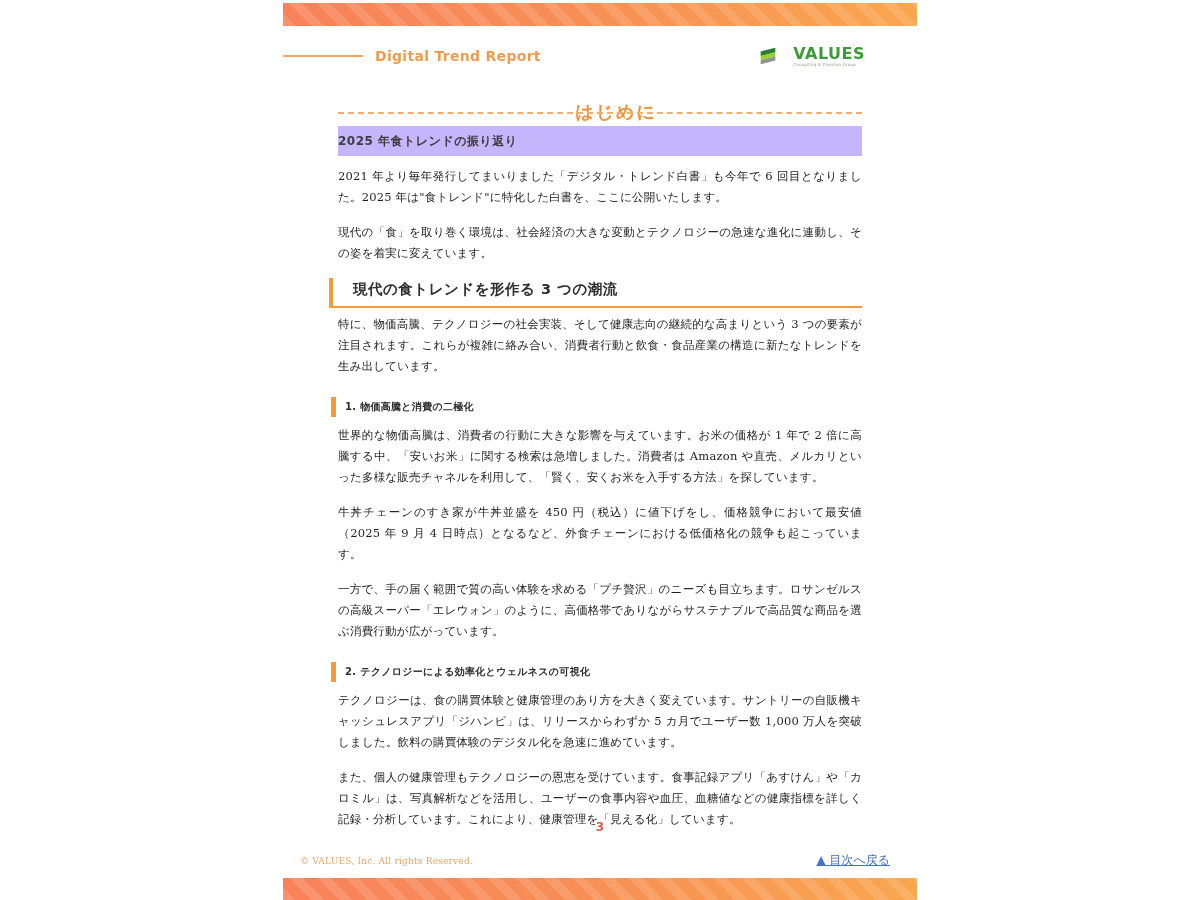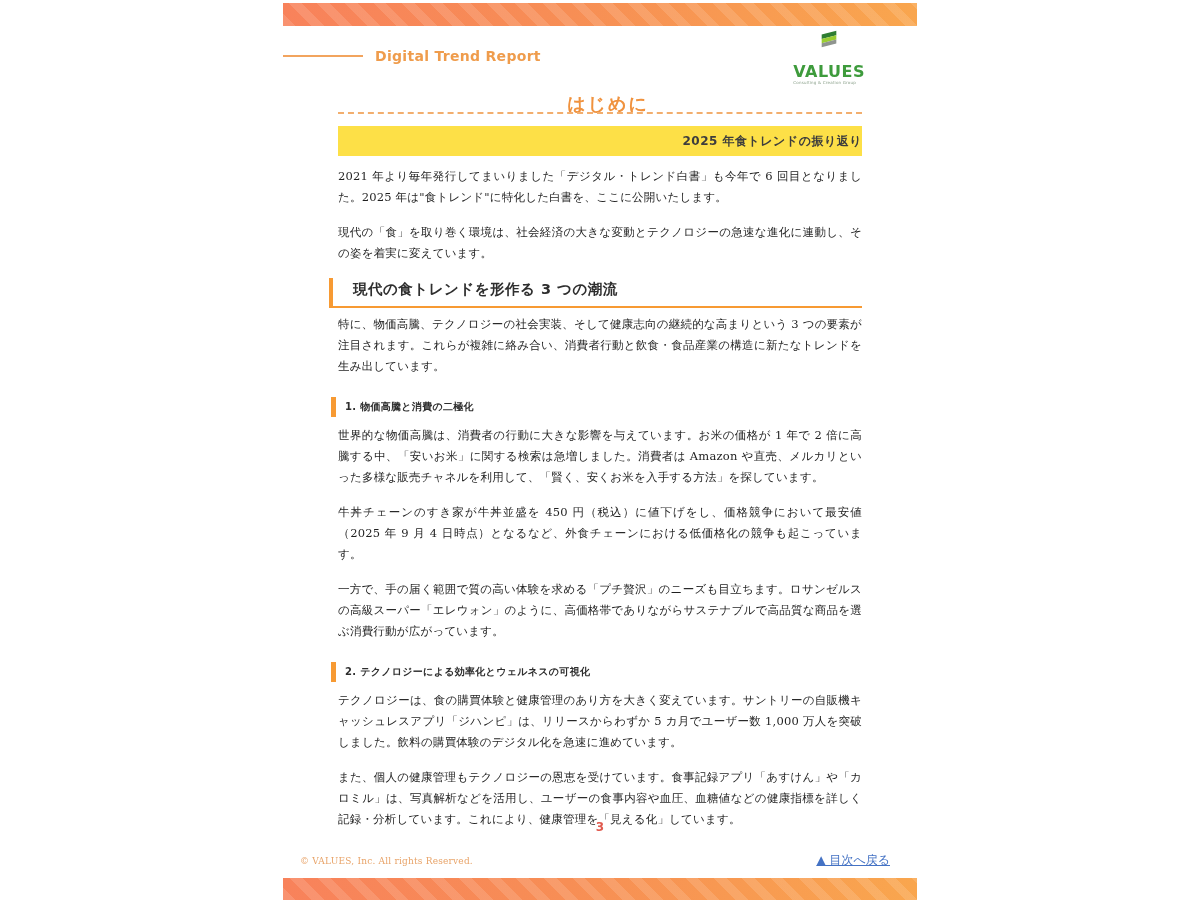--- a/index.html
+++ b/index.html
@@ -23,47 +23,47 @@
   
   .header{
     position:absolute;top:40px;left:0;width:634px;height:32px;
     display:flex;align-items:center;
   }
   .hline{display:inline-block;width:80px;height:2px;background:#F2A45E;margin-right:12px;}
   .htitle{
     font-family:"DejaVu Sans","Liberation Sans",sans-serif;
     font-size:14px;font-weight:600;color:#EF9C4C;letter-spacing:0.3px;
   }
-  .logo{margin-left:auto;margin-right:52px;display:flex;align-items:center;gap:14px;flex-direction:column;}
+  .logo{margin-left:auto;margin-right:52px;display:flex;align-items:center;gap:14px;}
   .logo-icon{display:inline-flex;}
   .logo-text-wrap{display:flex;flex-direction:column;line-height:1;}
   .logo-text{
     font-family:"DejaVu Sans","Liberation Sans",sans-serif;
     font-size:16px;font-weight:bold;color:#3E9B3C;letter-spacing:0.5px;
   }
   .logo-tag{
     font-family:"DejaVu Sans","Liberation Sans",sans-serif;
     font-size:4px;color:#8aa08a;margin-top:1px;letter-spacing:0.2px;white-space:nowrap;
   }
   
   .page-title{
-    position:absolute;top:84px;left:0;width:634px;margin:8px;text-align:center;
+    position:absolute;top:84px;left:0;width:634px;margin:16px;text-align:center;
     font-family:"DejaVu Sans","Liberation Sans",sans-serif;
     font-size:18px;font-weight:bold;color:#F0923E;letter-spacing:2px;
   }
   .dashed{
     position:absolute;top:112px;left:55px;width:524px;height:0;
     border-top:2px dashed #F2AE6E;
   }
   
   .content{
     position:absolute;top:126px;left:0;width:634px;padding:0 55px;box-sizing:border-box;
   }
   .banner{
-    height:30px;line-height:30px;background:#fde047;text-align:right;
+    height:30px;line-height:30px;background:#c4b5fd;text-align:left;
     font-family:"DejaVu Sans","Liberation Sans",sans-serif;
     font-size:12px;font-weight:bold;color:#3d3d3d;letter-spacing:0.5px;
     margin-bottom:10px;
   }
   .para{
     margin:4px 0 14px;font-size:11.5px;line-height:21px;color:#1f1f1f;
     text-align:justify;text-justify:inter-character;letter-spacing:0.2px;
   }
   .h2-block{
     margin:0 0 6px -9px;padding:2px 0 7px 20px;

